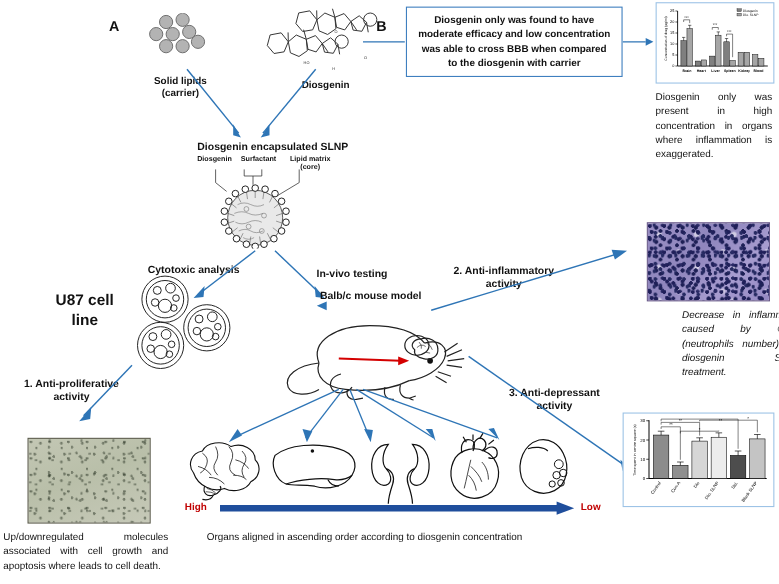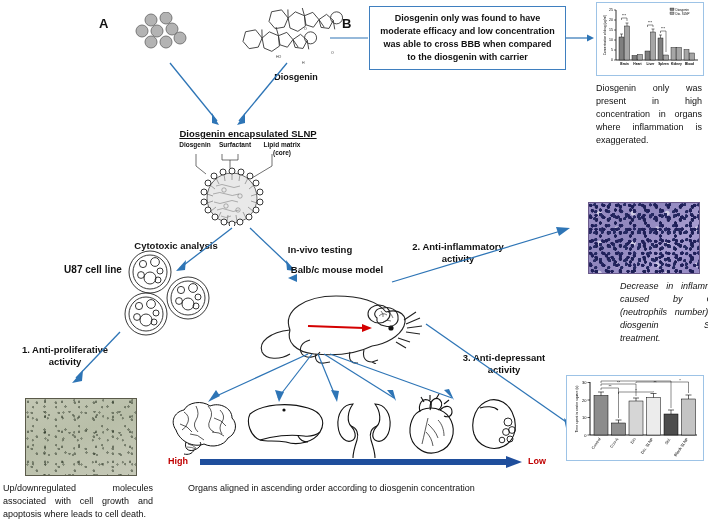--- a/index.html
+++ b/index.html
@@ -142,20 +142,24 @@
       <circle cx="23" cy="8" r="6"></circle>
       <circle cx="38" cy="6" r="6"></circle>
       <circle cx="14" cy="19" r="6"></circle>
       <circle cx="29" cy="19" r="6"></circle>
       <circle cx="44" cy="17" r="6"></circle>
       <circle cx="52" cy="26" r="6"></circle>
       <circle cx="23" cy="30" r="6"></circle>
       <circle cx="38" cy="30" r="6"></circle>
     </g>
   </svg>
+  <div class="abs lbl" style="left:118px; top:68px; width:92px;">
+    <div>Solid lipids</div>
+    <div>(carrier)</div>
+  </div>
 
   <svg class="abs" style="left:236px; top:8px;" width="112" height="64">
     <g stroke="#333" fill="none" stroke-width="0.8">
 
       <g transform="translate(4,26) rotate(-22)">
         <polygon points="0,8 6,0 16,2 19,12 12,19 3,17"></polygon>
         <polygon points="19,12 28,9 35,16 32,26 23,28 17,22"></polygon>
         <polygon points="35,16 44,16 47,25 39,30 33,25"></polygon>
         <polygon points="47,25 56,23 60,31 53,37 46,33"></polygon>
         <circle cx="64" cy="30" r="6"></circle>
@@ -283,21 +287,21 @@
 
   <div class="abs caption" style="left:596px; top:82px; width:106px;">Diosgenin only was present in high concentration in organs where inflammation is exaggerated.</div>
 
   <svg class="abs" style="left:155px; top:55px;" width="150" height="80">
     <line x1="15" y1="8" x2="62" y2="66" class="arrow-blue" stroke-width="1.3"></line>
     <polygon points="57,58 64,70 57,68" fill="#2e75b6"></polygon>
     <line x1="132" y1="8" x2="84" y2="66" class="arrow-blue" stroke-width="1.3"></line>
     <polygon points="90,58 82,70 90,68" fill="#2e75b6"></polygon>
   </svg>
 
-  <div class="abs lbl" style="left:158px; top:128px; width:180px; font-size:9.5px;text-decoration:underline;">Diosgenin encapsulated SLNP</div>
+  <div class="abs lbl" style="left:158px; top:128px; width:180px; font-size:9.5px;">Diosgenin encapsulated SLNP</div>
 
   <div class="abs lbl-sm" style="left:177px; top:141px; width:36px;">Diosgenin</div>
   <div class="abs lbl-sm" style="left:215px; top:141px; width:40px;">Surfactant</div>
   <div class="abs lbl-sm" style="left:260px; top:141px; width:44px;">
     <div>Lipid matrix</div>
     <div>(core)</div>
   </div>
 
   <svg class="abs" style="left:180px; top:152px;" width="110" height="74">
 
@@ -366,21 +370,21 @@
   <div class="abs lbl" style="left:126px; top:240px; width:100px; font-size:9.5px;">Cytotoxic analysis</div>
   <div class="abs lbl" style="left:277px; top:244px; width:86px; font-size:9.5px;">In-vivo testing</div>
 
   <svg class="abs" style="left:140px; top:226px;" width="180" height="52">
     <line x1="92" y1="2" x2="40" y2="42" class="arrow-blue" stroke-width="1.3"></line>
     <polygon points="46,34 36,45 45,44" fill="#2e75b6"></polygon>
     <line x1="110" y1="2" x2="152" y2="42" class="arrow-blue" stroke-width="1.3"></line>
     <polygon points="146,34 155,45 147,44" fill="#2e75b6"></polygon>
   </svg>
 
-  <div class="abs lbl" style="left:58px; top:264px; width:70px; font-size:10px;">U87 cell line</div>
+  <div class="abs lbl" style="left:42px; top:264px; width:70px; font-size:14px;">U87 cell line</div>
   <svg class="abs" style="left:118px; top:248px;" width="96" height="90">
     <g fill="none" stroke="#222" stroke-width="0.9">
 
       <g transform="translate(10,2)">
         <circle cx="22" cy="22" r="21"></circle>
           <circle cx="22" cy="22" r="17"></circle>
         <circle cx="22" cy="28" r="6"></circle>
           <circle cx="15" cy="14" r="3.6"></circle>
         <circle cx="27" cy="12" r="4.4"></circle>
           <circle cx="32" cy="21" r="3"></circle>

